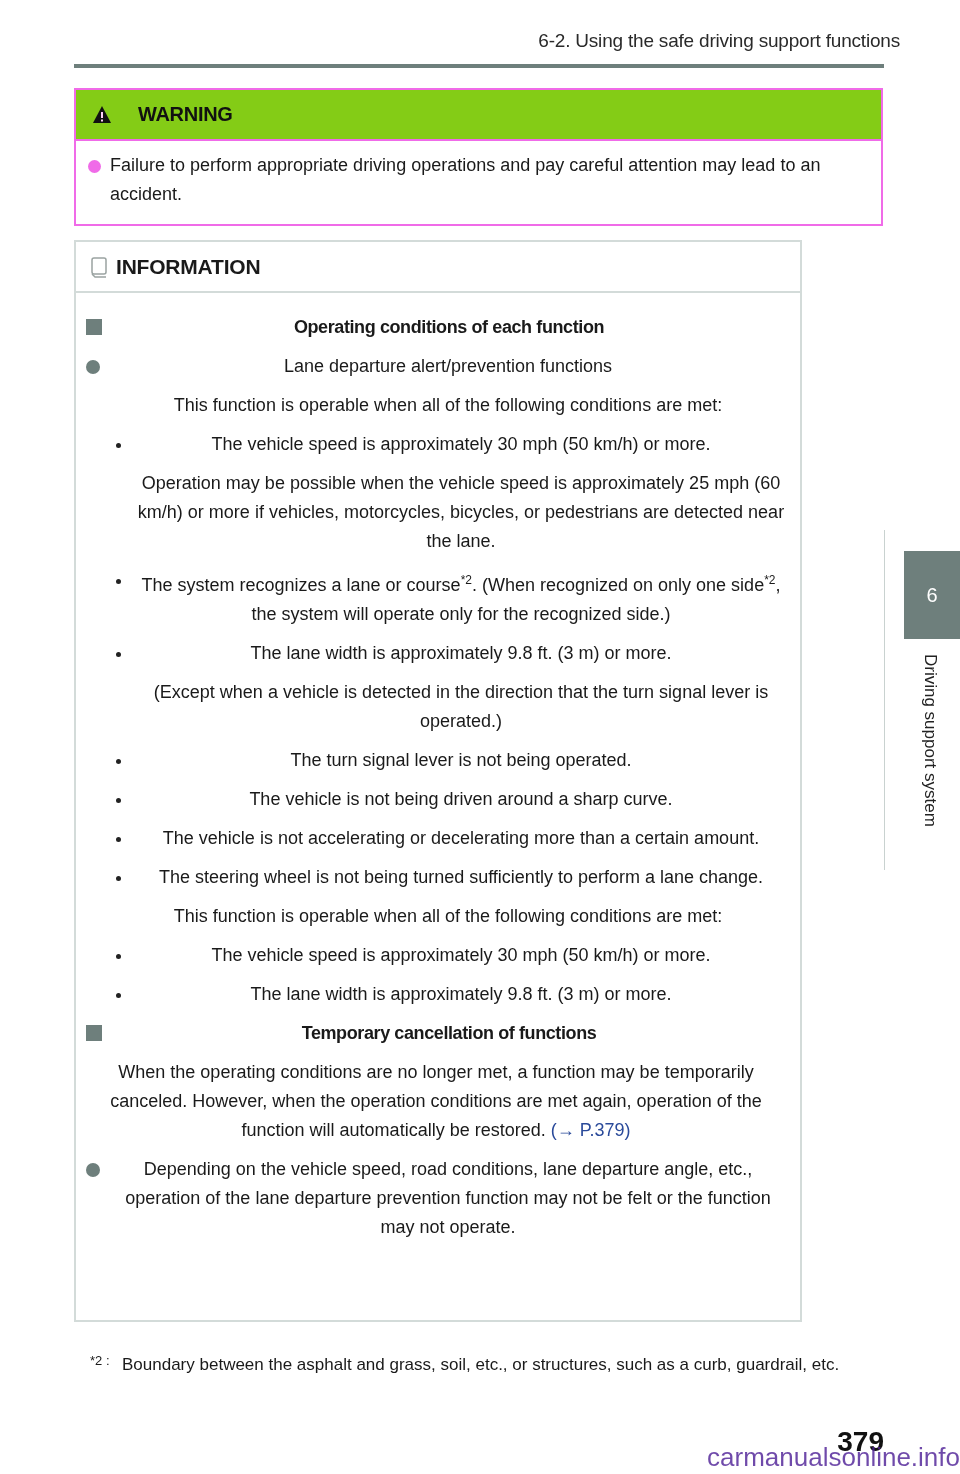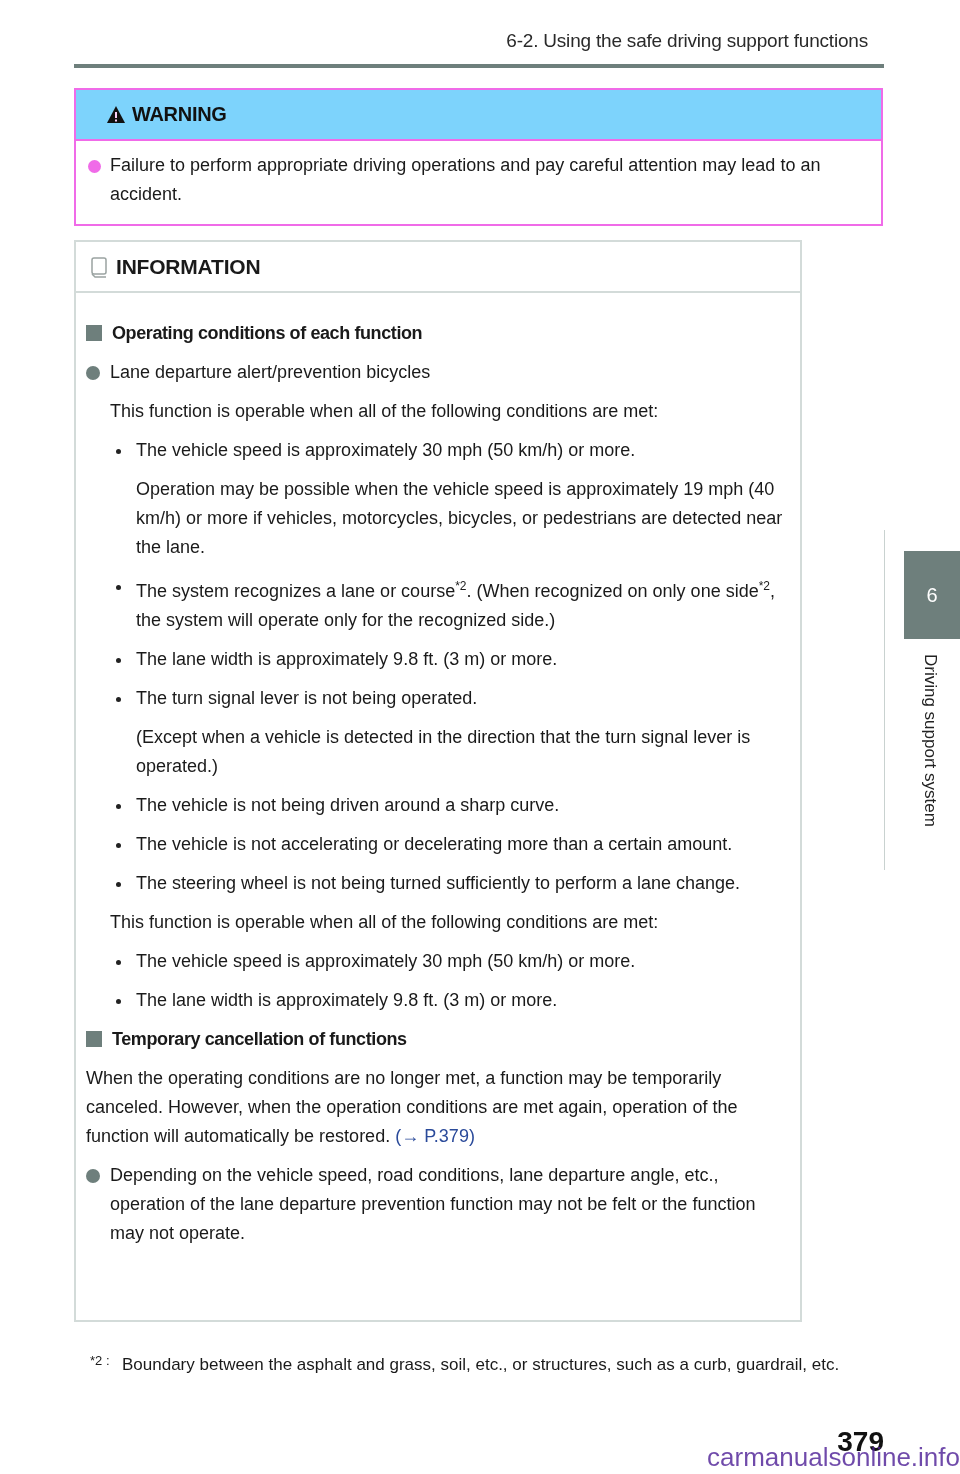--- a/index.html
+++ b/index.html
@@ -1,36 +1,36 @@
 <!DOCTYPE html>
 <html><head>
 <meta charset="utf-8">
 <style>
   html, body { margin:0; padding:0; background:#ffffff; }
   body { width:960px; height:1474px; position:relative; overflow:hidden;
          font-family:"Liberation Sans", sans-serif; color:#1a1a1a; }
-  .header-title { position:absolute; right:92px; top:30px; font-size:19px; color:#2a2a2a; letter-spacing:-0.2px; }
+  .header-title { position:absolute; right:60px; top:30px; font-size:19px; color:#2a2a2a; letter-spacing:-0.2px; }
   .header-rule { position:absolute; left:74px; right:76px; top:64px; height:4px; background:#6e7f7c; }
 
   .side-tab { position:absolute; left:904px; top:551px; width:56px; height:88px; background:#6e7f7c;
               color:#fff; font-size:20px; display:flex; align-items:center; justify-content:center; }
   .side-line { position:absolute; left:884px; top:530px; width:1px; height:340px; background:#c9d2d0; }
   .side-label { position:absolute; left:920px; top:654px; writing-mode:vertical-rl; font-size:17px; color:#222; }
 
   .warning { position:absolute; left:74px; top:88px; width:809px; height:138px; border:2px solid #f06be8; box-sizing:border-box; }
-  .warning-head { height:49px; background:#7dd3fc; border-bottom:2px solid #f06be8; display:flex; align-items:center; padding-left:30px; }
+  .warning-head { height:49px; background:#84cc16; border-bottom:2px solid #f06be8; display:flex; align-items:center; padding-left:16px;gap:20px; }
   .warning-title { font-size:20px; font-weight:bold; color:#111; margin-left:6px; letter-spacing:-0.3px; }
   .warning-body { padding:10px 14px 0 14px; font-size:18px; line-height:29px; position:relative; }
   .pink-dot { display:inline-block; width:13px; height:13px; border-radius:50%; background:#f06be8; position:absolute; left:12px; top:19px; }
   .warning-text { margin-left:20px; }
 
   .info { position:absolute; left:74px; top:240px; width:728px; height:1082px; border:2px solid #d3dbd9; box-sizing:border-box; }
   .info-head { height:49px; border-bottom:2px solid #d3dbd9; display:flex; align-items:center; padding-left:14px; }
   .info-title { font-size:21px; font-weight:bold; margin-left:8px; letter-spacing:-0.2px; }
-  .info-body { padding:20px 14px 0 10px; font-size:18px; }
+  .info-body { padding:14px 14px 0 10px; font-size:18px;text-align:center; }
 
   .row { position:relative; line-height:29px; }
   .sec-head { font-weight:bold; font-size:18px; padding-left:26px; margin-top:6px; margin-bottom:10px; letter-spacing:-0.4px; }
   .sq { position:absolute; left:0; top:6px; width:16px; height:16px; background:#6e7f7c; }
   .gdot { position:absolute; left:0; top:8px; width:14px; height:14px; border-radius:50%; background:#6e7f7c; }
   .lvl1 { padding-left:24px; margin-bottom:10px; }
   .para1 { padding-left:24px; margin-bottom:10px; }
   .bul { padding-left:50px; margin-bottom:10px; }
   .bdot { position:absolute; left:30px; top:13px; width:5px; height:5px; border-radius:50%; background:#222; }
   .para2 { padding-left:50px; margin-bottom:10px; }
@@ -75,28 +75,28 @@
   <div class="info-head">
     <svg width="18" height="22" viewBox="0 0 18 22">
       <rect x="2" y="2" width="14" height="16" rx="2" fill="none" stroke="#9aa3a1" stroke-width="1.5"></rect>
       <path d="M2 18 L5 21 L16 21" fill="none" stroke="#9aa3a1" stroke-width="1.5"></path>
     </svg>
     <span class="info-title">INFORMATION</span>
   </div>
   <div class="info-body">
     <div class="row sec-head"><span class="sq"></span><span>Operating conditions of each function</span></div>
 
-    <div class="row lvl1"><span class="gdot"></span><span>Lane departure alert/prevention bicycles</span></div>
+    <div class="row lvl1"><span class="gdot"></span><span>Lane departure alert/prevention functions</span></div>
     <div class="row para1">This function is operable when all of the following conditions are met:</div>
     <div class="row bul"><span class="bdot"></span><span>The vehicle speed is approximately 30 mph (50 km/h) or more.</span></div>
-    <div class="row para2">Operation may be possible when the vehicle speed is approximately 19 mph (40 km/h) or more if vehicles, motorcycles, bicycles, or pedestrians are detected near the lane.</div>
+    <div class="row para2">Operation may be possible when the vehicle speed is approximately 25 mph (60 km/h) or more if vehicles, motorcycles, bicycles, or pedestrians are detected near the lane.</div>
     <div class="row bul"><span class="bdot"></span><span>The system recognizes a lane or course</span><sup>*2</sup><span>. (When recognized on only one side</span><sup>*2</sup><span>, the system will operate only for the recognized side.)</span></div>
     <div class="row bul"><span class="bdot"></span><span>The lane width is approximately 9.8 ft. (3 m) or more.</span></div>
+    <div class="row para2">(Except when a vehicle is detected in the direction that the turn signal lever is operated.)</div>
     <div class="row bul"><span class="bdot"></span><span>The turn signal lever is not being operated.</span></div>
-    <div class="row para2">(Except when a vehicle is detected in the direction that the turn signal lever is operated.)</div>
     <div class="row bul"><span class="bdot"></span><span>The vehicle is not being driven around a sharp curve.</span></div>
     <div class="row bul"><span class="bdot"></span><span>The vehicle is not accelerating or decelerating more than a certain amount.</span></div>
     <div class="row bul"><span class="bdot"></span><span>The steering wheel is not being turned sufficiently to perform a lane change.</span></div>
 
     <div class="row para1">This function is operable when all of the following conditions are met:</div>
     <div class="row bul"><span class="bdot"></span><span>The vehicle speed is approximately 30 mph (50 km/h) or more.</span></div>
     <div class="row bul"><span class="bdot"></span><span>The lane width is approximately 9.8 ft. (3 m) or more.</span></div>
 
     <div class="row sec-head"><span class="sq"></span><span>Temporary cancellation of functions</span></div>
     <div class="row plain"><span>When the operating conditions are no longer met, a function may be temporarily canceled. However, when the operation conditions are met again, operation of the function will automatically be restored.</span> <span class="link">(→ P.379)</span></div>

